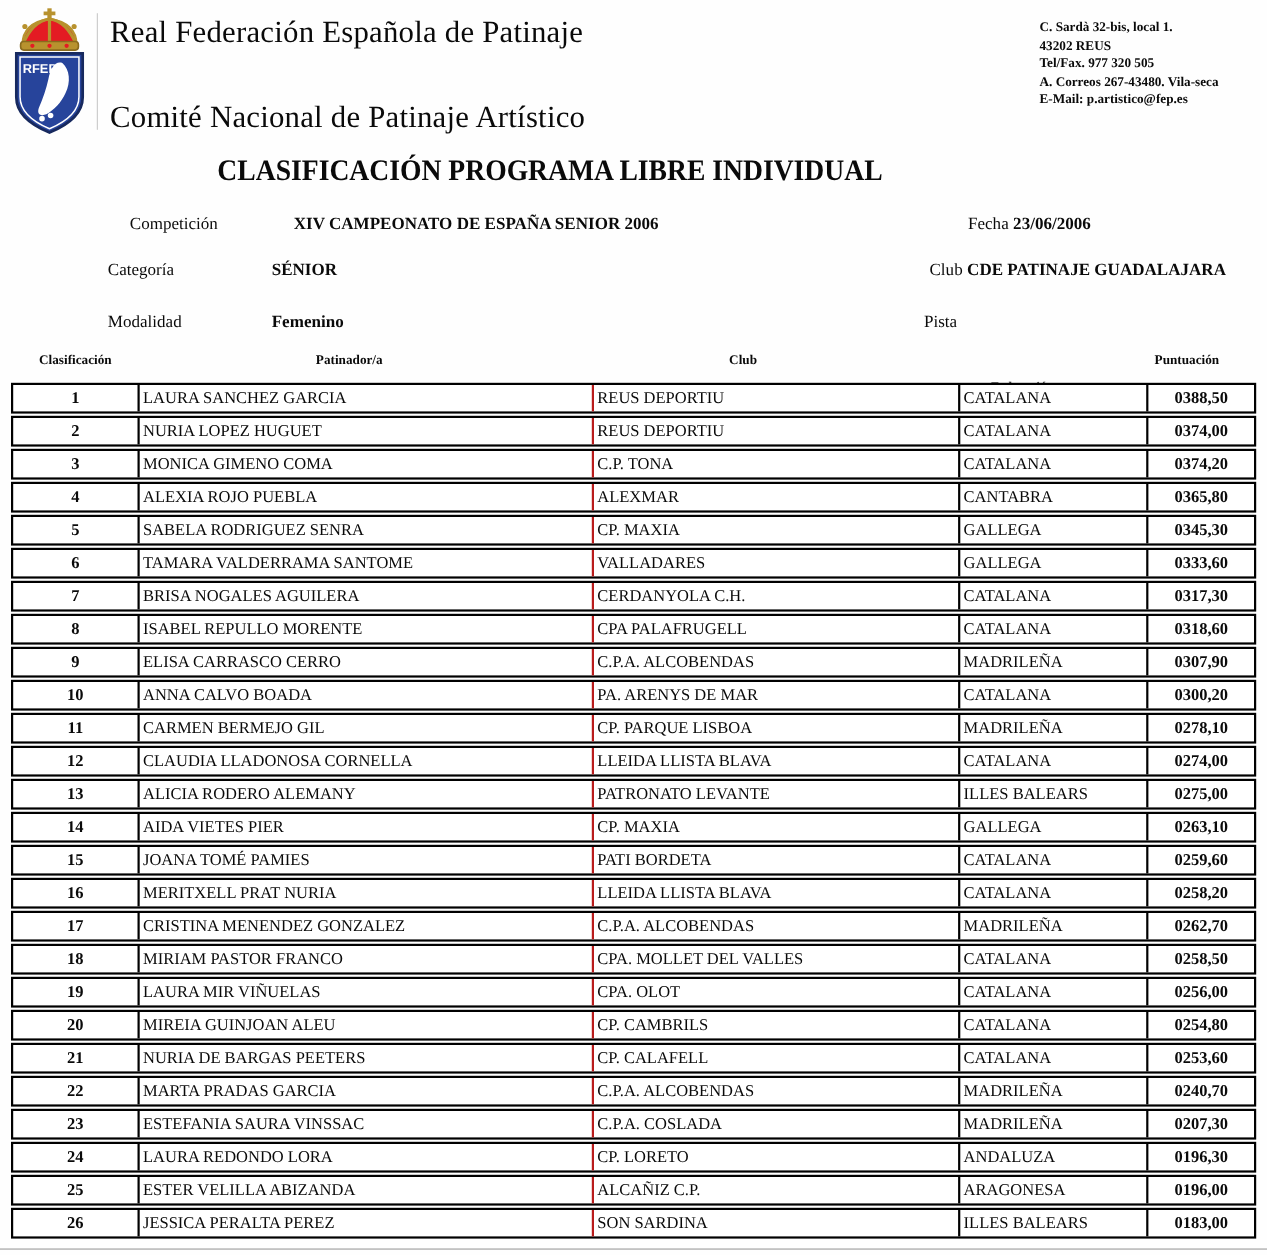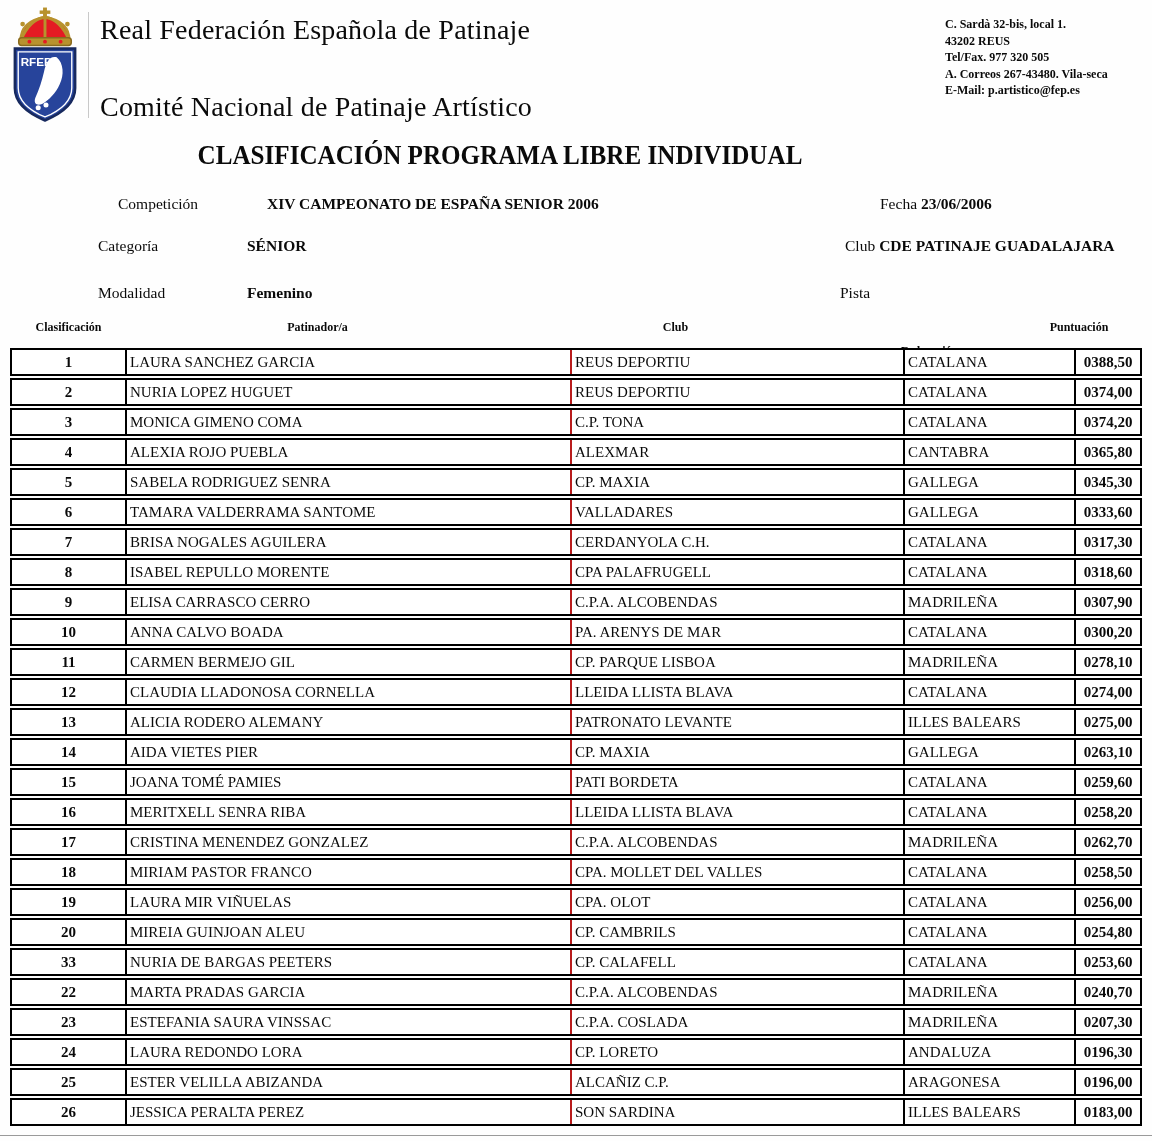--- a/index.html
+++ b/index.html
@@ -38,21 +38,21 @@
 
   
   .tbody { left:10px; top:348px; width:1132px; }
   .trow {
     display:flex; height:28px; box-sizing:border-box;
     border:2px solid #000; margin-bottom:2px; background:#fff;
     font-size:15px; align-items:stretch;
   }
   .td { display:flex; align-items:center; box-sizing:border-box; overflow:hidden; white-space:nowrap; }
   .td-pos   { width:113px; justify-content:center; font-weight:bold; }
-  .td-name  { width:445px; border-left:2px solid #000; padding-left:3px; }
+  .td-name  { width:413px; border-left:2px solid #000; padding-left:3px; }
   .td-club  { width:333px; border-left:2px solid #b91c1c; padding-left:3px; }
   .td-fed   { width:171px; border-left:2px solid #000; padding-left:3px; }
   .td-score { flex:1; border-left:2px solid #000; justify-content:center; font-weight:bold; }
 
   .bottom-rule { left:0; top:1135px; width:1152px; height:1px; background:#9a9a9a; }
 </style>
 </head>
 <body>
 
 <div class="abs" style="inset:0;">
@@ -242,21 +242,21 @@
     <div class="trow">
       <div class="td td-pos">15</div>
       <div class="td td-name">JOANA TOMÉ PAMIES</div>
       <div class="td td-club">PATI BORDETA</div>
       <div class="td td-fed">CATALANA</div>
       <div class="td td-score">0259,60</div>
     </div>
 
     <div class="trow">
       <div class="td td-pos">16</div>
-      <div class="td td-name">MERITXELL SENRA RIBA</div>
+      <div class="td td-name">MERITXELL PRAT NURIA</div>
       <div class="td td-club">LLEIDA LLISTA BLAVA</div>
       <div class="td td-fed">CATALANA</div>
       <div class="td td-score">0258,20</div>
     </div>
 
     <div class="trow">
       <div class="td td-pos">17</div>
       <div class="td td-name">CRISTINA MENENDEZ GONZALEZ</div>
       <div class="td td-club">C.P.A. ALCOBENDAS</div>
       <div class="td td-fed">MADRILEÑA</div>
@@ -281,21 +281,21 @@
 
     <div class="trow">
       <div class="td td-pos">20</div>
       <div class="td td-name">MIREIA GUINJOAN ALEU</div>
       <div class="td td-club">CP. CAMBRILS</div>
       <div class="td td-fed">CATALANA</div>
       <div class="td td-score">0254,80</div>
     </div>
 
     <div class="trow">
-      <div class="td td-pos">33</div>
+      <div class="td td-pos">21</div>
       <div class="td td-name">NURIA DE BARGAS PEETERS</div>
       <div class="td td-club">CP. CALAFELL</div>
       <div class="td td-fed">CATALANA</div>
       <div class="td td-score">0253,60</div>
     </div>
 
     <div class="trow">
       <div class="td td-pos">22</div>
       <div class="td td-name">MARTA PRADAS GARCIA</div>
       <div class="td td-club">C.P.A. ALCOBENDAS</div>

